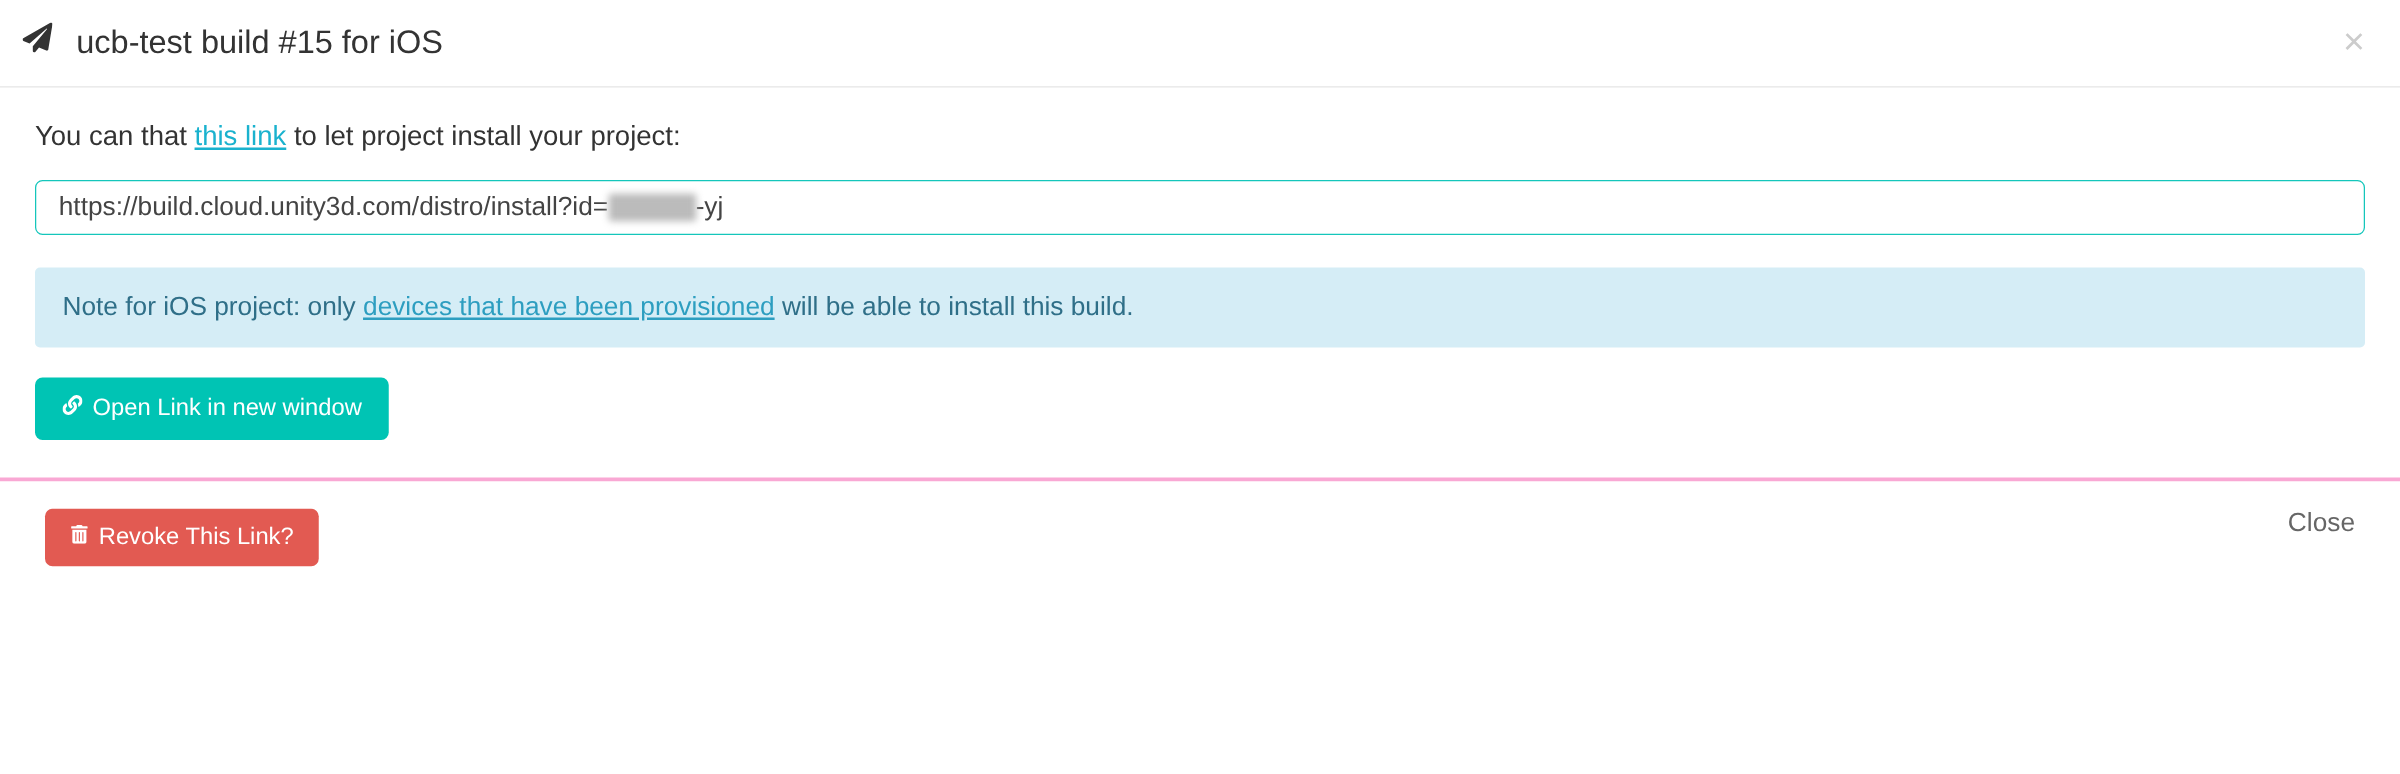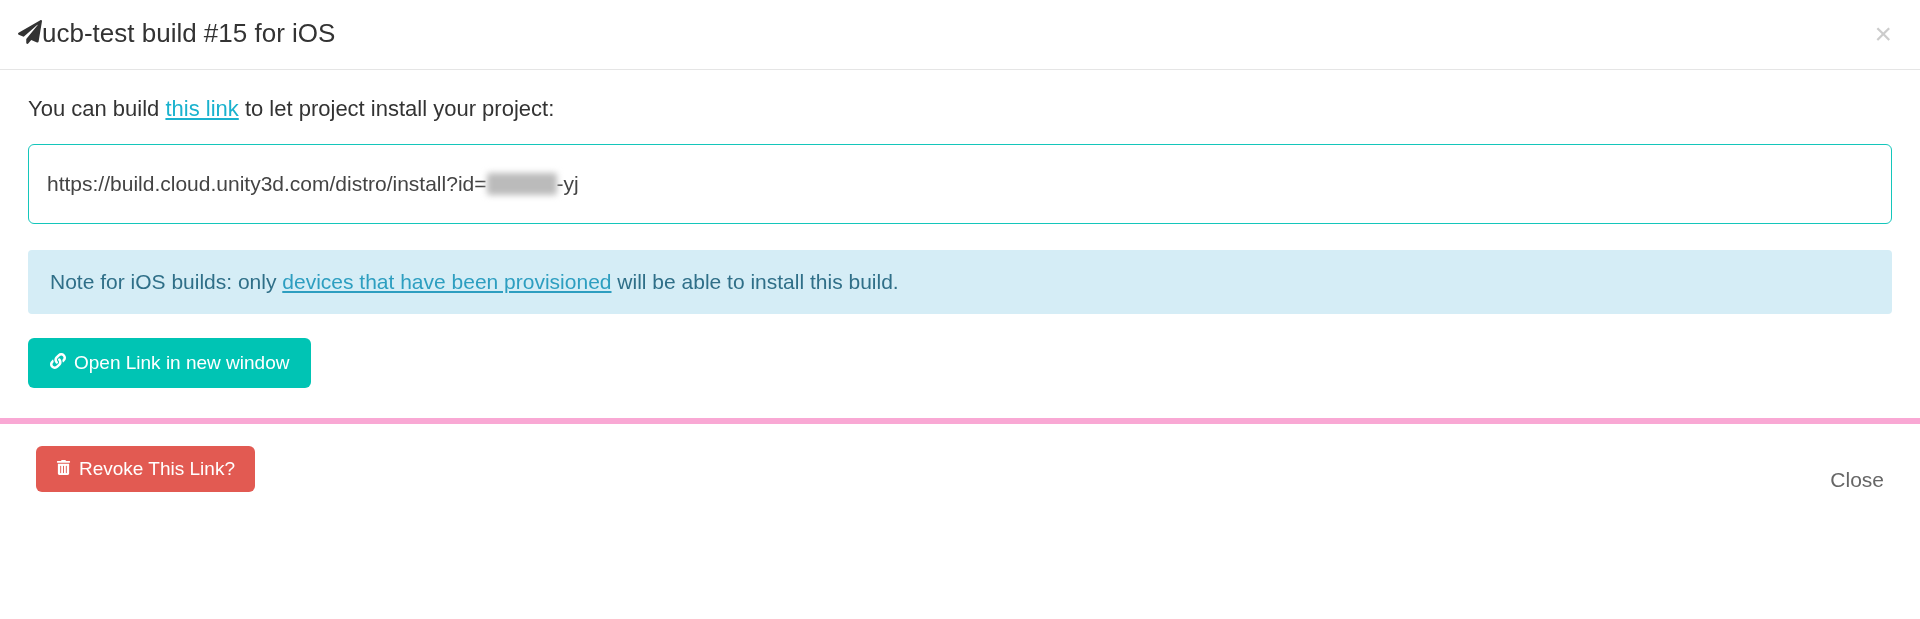--- a/index.html
+++ b/index.html
@@ -14,22 +14,22 @@
     }
     .modal-header {
       display: flex;
       align-items: center;
       justify-content: space-between;
       padding: 18px 28px 20px 18px;
       border-bottom: 1px solid #e5e5e5;
     }
     .modal-title-wrap {
       display: flex;
-      align-items: flex-end;
-      gap: 0;
+      align-items: flex-start;
+      gap: 19px;
     }
     .modal-title {
       font-size: 26px;
       font-weight: 400;
       color: #333;
     }
     .close-x {
       font-size: 30px;
       color: #ccc;
       line-height: 1;
@@ -50,21 +50,21 @@
     }
     .url-input {
       width: 100%;
       border: 1.5px solid #14c6bb;
       border-radius: 6px;
       padding: 14px 18px;
       font-size: 21px;
       color: #444;
       outline: none;
       font-family: inherit;
-      height: 80px;
+      height: 44px;
       display: flex;
       align-items: center;
       gap: 0;
     }
     .url-text { white-space: pre; }
     .url-blur {
       display: inline-block;
       width: 70px;
       height: 22px;
       background: #bbb;
@@ -90,24 +90,24 @@
       border: none;
       border-radius: 6px;
       padding: 14px 22px;
       font-size: 19px;
       cursor: pointer;
       display: inline-flex;
       align-items: center;
       gap: 8px;
     }
     .modal-footer {
-      border-top: 6px solid #f9a8d4;
+      border-top: 3px solid #f9a8d4;
       padding: 22px 36px 22px 36px;
       display: flex;
-      align-items: flex-end;
+      align-items: flex-start;
       justify-content: space-between;
     }
     .revoke-btn {
       background: #e25a52;
       color: #fff;
       border: none;
       border-radius: 6px;
       padding: 12px 20px;
       font-size: 19px;
       cursor: pointer;
@@ -135,31 +135,31 @@
           <path d="M476 3.2L12.5 270.6c-18.1 10.4-15.8 35.6 2.2 43.2L121 358.4l287.3-253.2c5.5-4.9 13.3 2.6 8.6 8.3L176 407v80.5c0 23.6 28.5 32.9 42.5 15.8L282 426l124.6 52.2c14.2 6 30.4-2.9 33-18.2l72-432C515 7.8 493.3-6.8 476 3.2z"></path>
         </svg>
       </span>
       <span class="modal-title">ucb-test build #15 for iOS</span>
     </div>
     <span class="close-x">×</span>
   </div>
 
   <div class="modal-body">
     <p class="intro-text">
-      <span>You can build </span><a href="#">this link</a><span> to let project install your project:</span>
+      <span>You can that </span><a href="#">this link</a><span> to let project install your project:</span>
     </p>
 
     <div class="url-input">
       <span class="url-text">https://build.cloud.unity3d.com/distro/install?id=</span>
         <span class="url-blur"></span>
         <span class="url-text">-yj</span>
     </div>
 
     <div class="note-box">
-      <span>Note for iOS builds: only </span><a href="#">devices that have been provisioned</a><span> will be able to install this build.</span>
+      <span>Note for iOS project: only </span><a href="#">devices that have been provisioned</a><span> will be able to install this build.</span>
     </div>
 
     <button class="open-btn">
       <span class="icon-svg">
         <svg width="16" height="16" viewBox="0 0 512 512" fill="#fff">
           <path d="M326.6 185.4c59.7 59.8 58.9 155.7 .4 214.6-.1 .1-.2 .3-.4 .4l-67.2 67.2c-59.3 59.3-155.7 59.3-214.9 0-59.3-59.3-59.3-155.7 0-214.9l37.1-37.1c9.8-9.8 26.8-3.3 27.3 10.6 .6 17.7 3.8 35.5 9.7 52.7 2 5.8 .6 12.3-3.8 16.6l-13.1 13.1c-28 28-28.9 73.7-1.2 102 28 28.6 74 28.8 102.3 .5l67.2-67.2c28.2-28.2 28.1-73.8 0-101.8-3.7-3.7-7.4-6.6-10.3-8.6-4.1-2.9-6.7-7.5-6.9-12.5-.4-10.6 3.3-21.5 11.7-29.8l21.1-21.1c5.5-5.5 14.2-6.2 20.6-1.7 7.3 5.2 14.2 11 20.5 17.3zM467.5 44.4c-59.3-59.3-155.7-59.3-214.9 0l-67.2 67.2c-.1 .1-.3 .3-.4 .4-58.6 58.9-59.4 154.8 .4 214.6 6.3 6.3 13.2 12.1 20.5 17.3 6.4 4.5 15.1 3.8 20.6-1.7l21.1-21.1c8.4-8.4 12.1-19.2 11.7-29.8-.2-5-2.8-9.6-6.9-12.5-2.9-2-6.6-4.9-10.3-8.6-28.1-28.1-28.2-73.6 0-101.8l67.2-67.2c28.3-28.3 74.3-28.1 102.3 .5 27.8 28.3 26.9 73.9-1.2 102l-13.1 13.1c-4.4 4.4-5.8 10.8-3.8 16.6 5.9 17.2 9 35 9.7 52.7 .5 13.9 17.5 20.4 27.3 10.6l37.1-37.1c59.3-59.3 59.3-155.7 0-214.9z"></path>
         </svg>
       </span>
       <span>Open Link in new window</span>
     </button>

